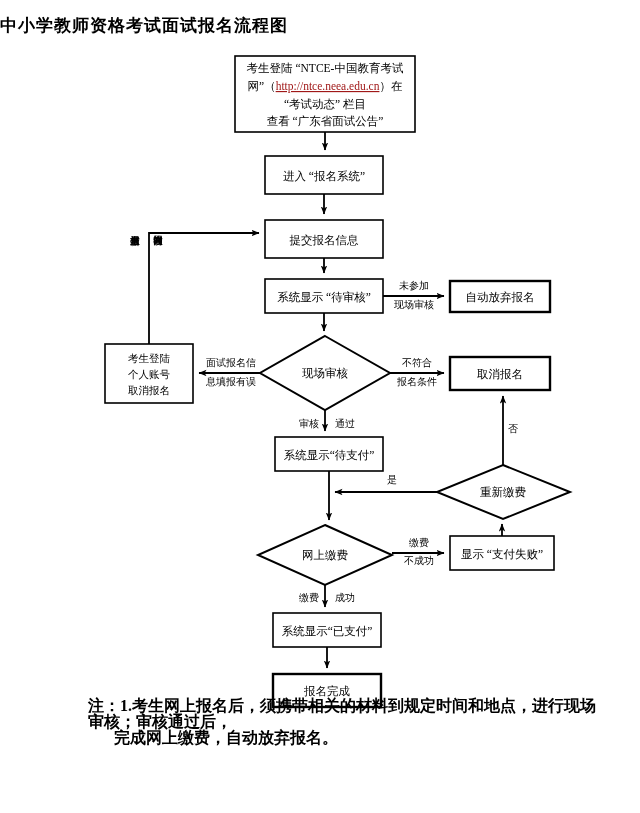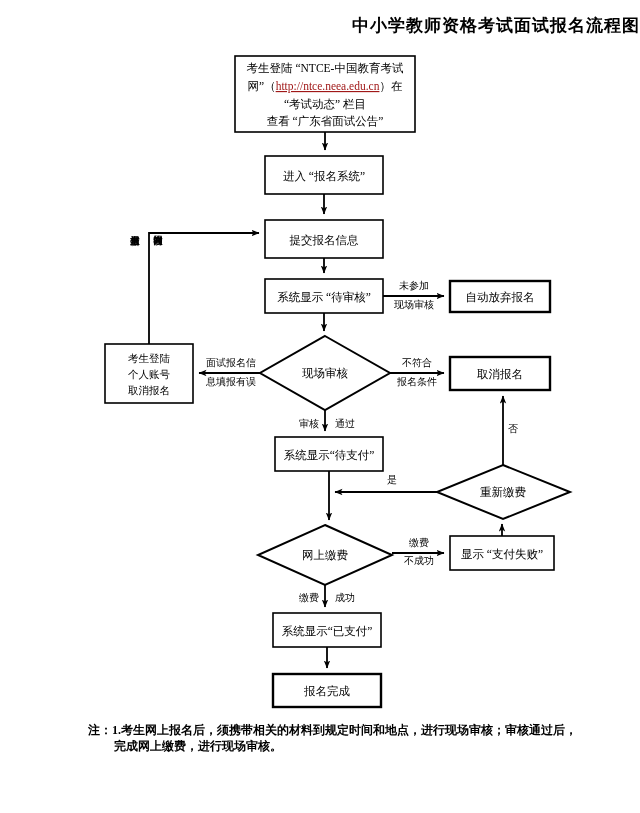--- a/index.html
+++ b/index.html
@@ -3,42 +3,42 @@
 <meta charset="utf-8">
 <style>
   html,body{margin:0;padding:0;background:#ffffff;}
   body{
     width:640px;height:813px;overflow:hidden;
     font-family:"Liberation Serif","DejaVu Serif",serif;
     color:#000;
   }
   #page{position:relative;width:640px;height:813px;background:#fff;}
   #flow-title{
-    position:absolute;left:0;top:14px;width:640px;text-align:right;
+    position:absolute;left:0;top:14px;width:640px;text-align:left;
     font-size:17px;font-weight:bold;letter-spacing:1px;
     font-family:"Liberation Serif","DejaVu Serif",serif;
   }
   svg#chart{position:absolute;left:0;top:0;width:640px;height:813px;}
   .bx{fill:#ffffff;stroke:#000000;stroke-width:1.6;}
   .bx-thick{fill:#ffffff;stroke:#000000;stroke-width:2.4;}
   .dia{fill:#ffffff;stroke:#000000;stroke-width:2;}
   .ln{stroke:#000000;stroke-width:1.8;fill:none;}
   .nodetext{
     font-family:"Liberation Serif","DejaVu Serif",serif;
     font-size:11.5px;fill:#000;text-anchor:middle;
   }
   .nodetext.small{font-size:10.5px;}
   .edgelabel{
     font-family:"Liberation Serif","DejaVu Serif",serif;
     font-size:10px;fill:#000;text-anchor:middle;
   }
   .linktext{fill:#a01818;text-decoration:underline;}
   .notes{
-    position:absolute;left:88px;top:722px;width:520px;
-    font-size:12px;line-height:16px;font-weight:bold;
+    position:absolute;left:88px;top:698px;width:520px;
+    font-size:16px;line-height:16px;font-weight:bold;
     font-family:"Liberation Serif","DejaVu Serif",serif;
   }
   .notes .ln1{margin:0;}
   .notes .ln2{margin:0;padding-left:26px;}
   .notes .ln3{margin:0;padding-left:26px;}
   .vtextbox{
     position:absolute;
     writing-mode:vertical-rl;
     text-orientation:upright;
     font-size:9.5px;
@@ -161,16 +161,16 @@
 
     <text class="edgelabel" x="309" y="601">缴费</text>
     <text class="edgelabel" x="345" y="601">成功</text>
   </svg>
 
   <div class="vtextbox" style="left:129px;top:228px;">报考信息重新报名</div>
   <div class="vtextbox" style="left:152px;top:228px;">在网报时间内修改</div>
 
   <div class="notes">
     <p class="ln1">注：1.考生网上报名后，须携带相关的材料到规定时间和地点，进行现场审核；审核通过后，</p>
-    <p class="ln2">完成网上缴费，进行现场审核。</p>
+    <p class="ln2">完成网上缴费，自动放弃报名。</p>
   </div>
 
 </div>
 
 </body></html>

